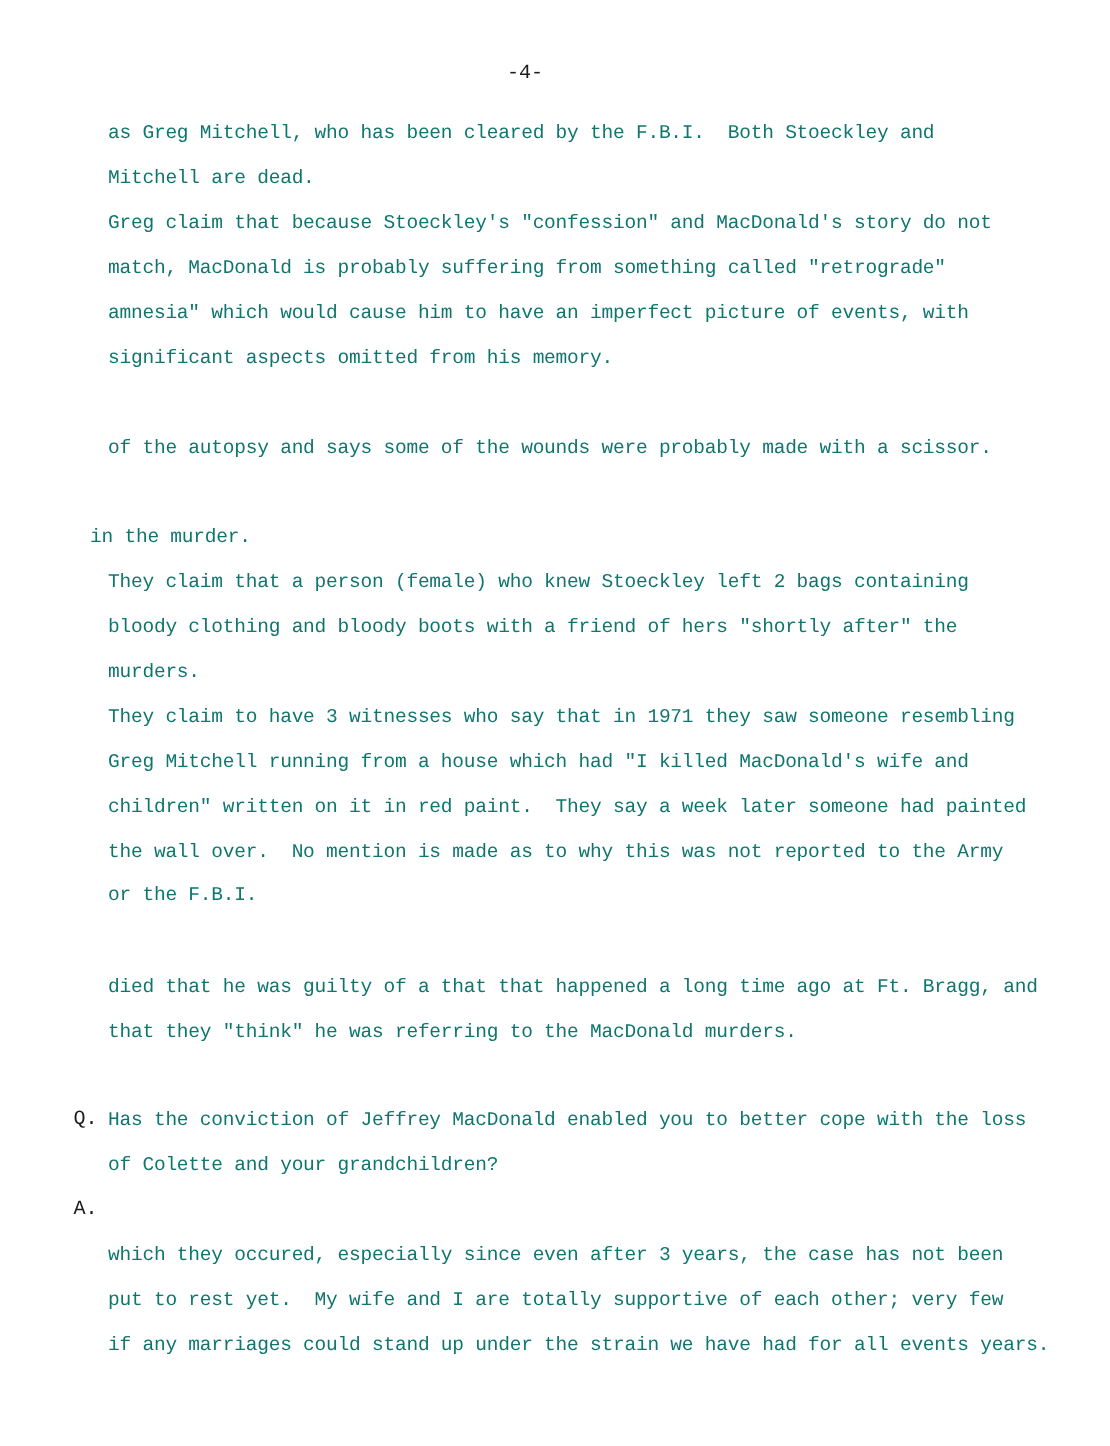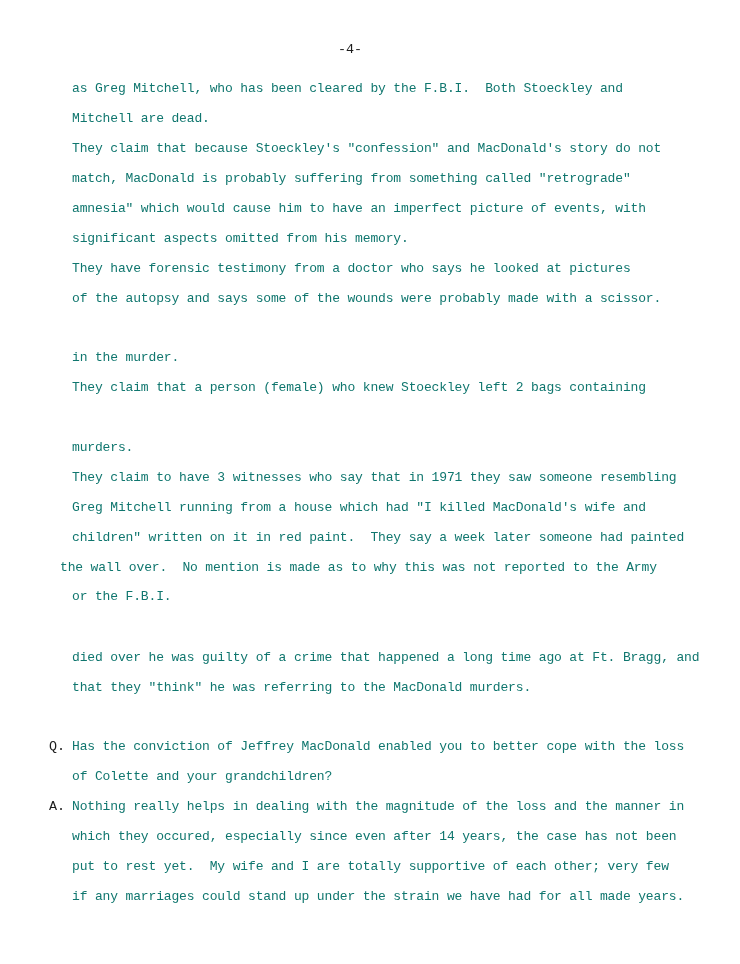--- a/index.html
+++ b/index.html
@@ -50,45 +50,44 @@
 </head>
 <body>
 
 <div class="page">
 
   <div class="pagenum">-4-</div>
 
   <div class="line" style="left:72px;top:81px;">as Greg Mitchell, who has been cleared by the F.B.I.  Both Stoeckley and</div>
   <div class="line" style="left:72px;top:111px;">Mitchell are dead.</div>
 
-  <div class="line" style="left:72px;top:141px;">They claim that because Stoeckley's "confession" and MacDonald's story do not</div>
+  <div class="line" style="left:72px;top:141px;">Greg claim that because Stoeckley's "confession" and MacDonald's story do not</div>
   <div class="line" style="left:72px;top:171px;">match, MacDonald is probably suffering from something called "retrograde"</div>
   <div class="line" style="left:72px;top:201px;">amnesia" which would cause him to have an imperfect picture of events, with</div>
   <div class="line" style="left:72px;top:231px;">significant aspects omitted from his memory.</div>
 
-  <div class="line" style="left:72px;top:261px;">They have forensic testimony from a doctor who says he looked at pictures</div>
   <div class="line" style="left:72px;top:291px;">of the autopsy and says some of the wounds were probably made with a scissor.</div>
 
-  <div class="line" style="left:72px;top:350px;">in the murder.</div>
+  <div class="line" style="left:60px;top:350px;">in the murder.</div>
 
   <div class="line" style="left:72px;top:380px;">They claim that a person (female) who knew Stoeckley left 2 bags containing</div>
+  <div class="line" style="left:72px;top:410px;">bloody clothing and bloody boots with a friend of hers "shortly after" the</div>
   <div class="line" style="left:72px;top:440px;">murders.</div>
 
   <div class="line" style="left:72px;top:470px;">They claim to have 3 witnesses who say that in 1971 they saw someone resembling</div>
   <div class="line" style="left:72px;top:500px;">Greg Mitchell running from a house which had "I killed MacDonald's wife and</div>
   <div class="line" style="left:72px;top:530px;">children" written on it in red paint.  They say a week later someone had painted</div>
-  <div class="line" style="left:60px;top:560px;">the wall over.  No mention is made as to why this was not reported to the Army</div>
+  <div class="line" style="left:72px;top:560px;">the wall over.  No mention is made as to why this was not reported to the Army</div>
   <div class="line" style="left:72px;top:589px;">or the F.B.I.</div>
 
-  <div class="line" style="left:72px;top:650px;">died over he was guilty of a crime that happened a long time ago at Ft. Bragg, and</div>
+  <div class="line" style="left:72px;top:650px;">died that he was guilty of a that that happened a long time ago at Ft. Bragg, and</div>
   <div class="line" style="left:72px;top:680px;">that they "think" he was referring to the MacDonald murders.</div>
 
   <div class="qa-marker" style="left:49px;top:739px;">Q.</div>
   <div class="line" style="left:72px;top:769px;">of Colette and your grandchildren?</div>
   <div class="line" style="left:72px;top:739px;">Has the conviction of Jeffrey MacDonald enabled you to better cope with the loss</div>
 
   <div class="qa-marker" style="left:49px;top:799px;">A.</div>
-  <div class="line" style="left:72px;top:799px;">Nothing really helps in dealing with the magnitude of the loss and the manner in</div>
-  <div class="line" style="left:72px;top:829px;">which they occured, especially since even after 14 years, the case has not been</div>
+  <div class="line" style="left:72px;top:829px;">which they occured, especially since even after 3 years, the case has not been</div>
   <div class="line" style="left:72px;top:859px;">put to rest yet.  My wife and I are totally supportive of each other; very few</div>
-  <div class="line" style="left:72px;top:889px;">if any marriages could stand up under the strain we have had for all made years.</div>
+  <div class="line" style="left:72px;top:889px;">if any marriages could stand up under the strain we have had for all events years.</div>
 
 </div>
 
 </body></html>

